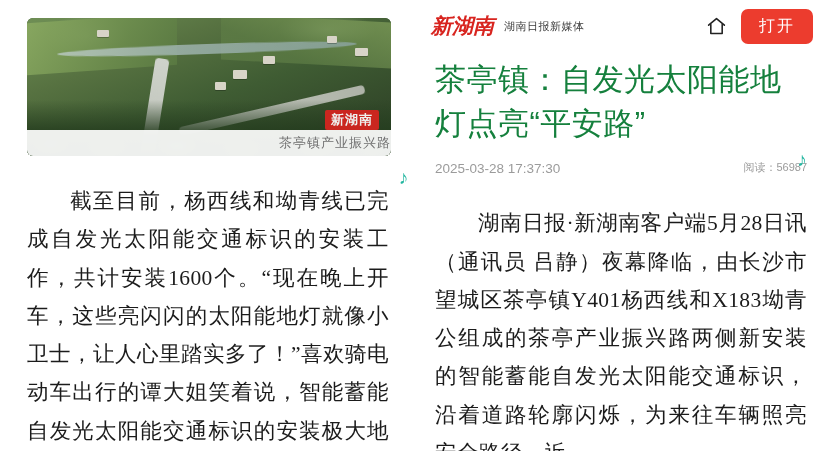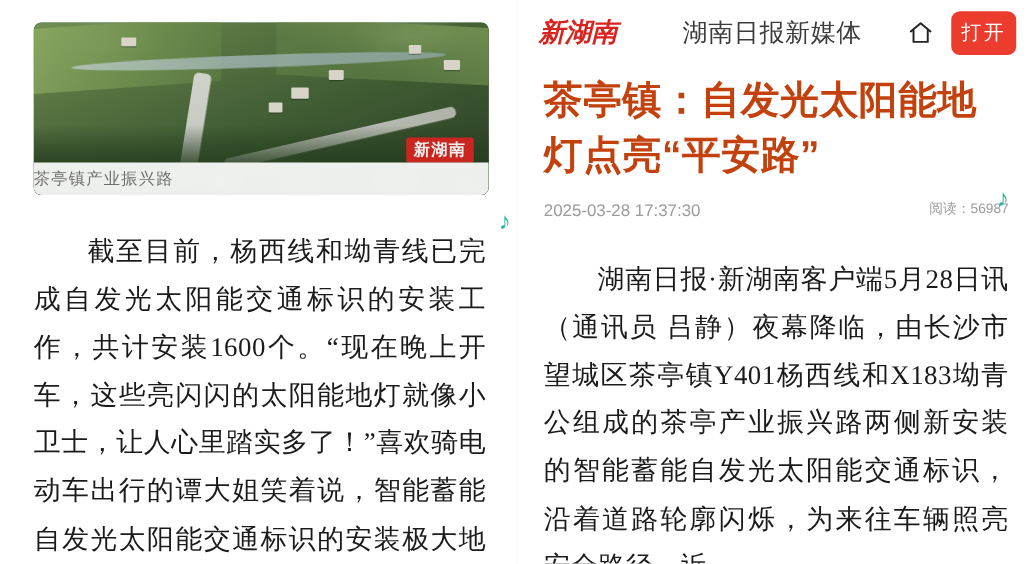--- a/index.html
+++ b/index.html
@@ -130,21 +130,21 @@
     font-family: "Liberation Serif", serif;
   }
   .video-caption-bar {
     position: absolute;
     left: 0; right: 0; bottom: 0;
     height: 26px;
     background: rgba(255,255,255,.92);
     color: #6f6f6f;
     font-size: 13px;
     line-height: 26px;
-    text-align: left;
+    text-align: right;
     letter-spacing: 1px;
   }
   .left-note {
     position: absolute;
     left: 170px;
     top: 162px;
     font-size: 11px;
     color: #b9b9b9;
   }
   .music-note-left {
@@ -198,51 +198,50 @@
     color: #d8241f;
     font-size: 21px;
     font-weight: bold;
     font-style: italic;
     font-family: "Liberation Serif", serif;
     letter-spacing: 0px;
     white-space: nowrap;
   }
   .brand-sub {
     color: #3c3c3c;
-    font-size: 20px;
+    font-size: 11px;
     white-space: nowrap;
     letter-spacing: .5px;
-    margin-left: 42px;
   }
   .topbar-spacer { flex: 1; }
   .home-icon-btn {
     width: 30px;
     height: 30px;
     display: flex;
     align-items: center;
     justify-content: center;
     color: #222;
   }
   .open-btn {
     background: #ec3c2e;
     color: #ffffff;
     font-size: 16px;
     border: none;
     border-radius: 7px;
-    padding: 7px 8px;
+    padding: 7px 18px;
     letter-spacing: 2px;
     cursor: pointer;
     font-family: "Liberation Sans", sans-serif;
   }
   .headline {
     margin: 6px 22px 0 22px;
     font-size: 31px;
     line-height: 1.42;
-    font-weight: bold;
-    color: #c2410c;
+    font-weight: normal;
+    color: #15803d;
     letter-spacing: .5px;
     font-family: "Liberation Sans", sans-serif;
   }
   .meta {
     margin: 12px 22px 0 22px;
     position: relative;
     color: #9b9b9b;
     font-size: 13.5px;
     line-height: 1.65;
   }

